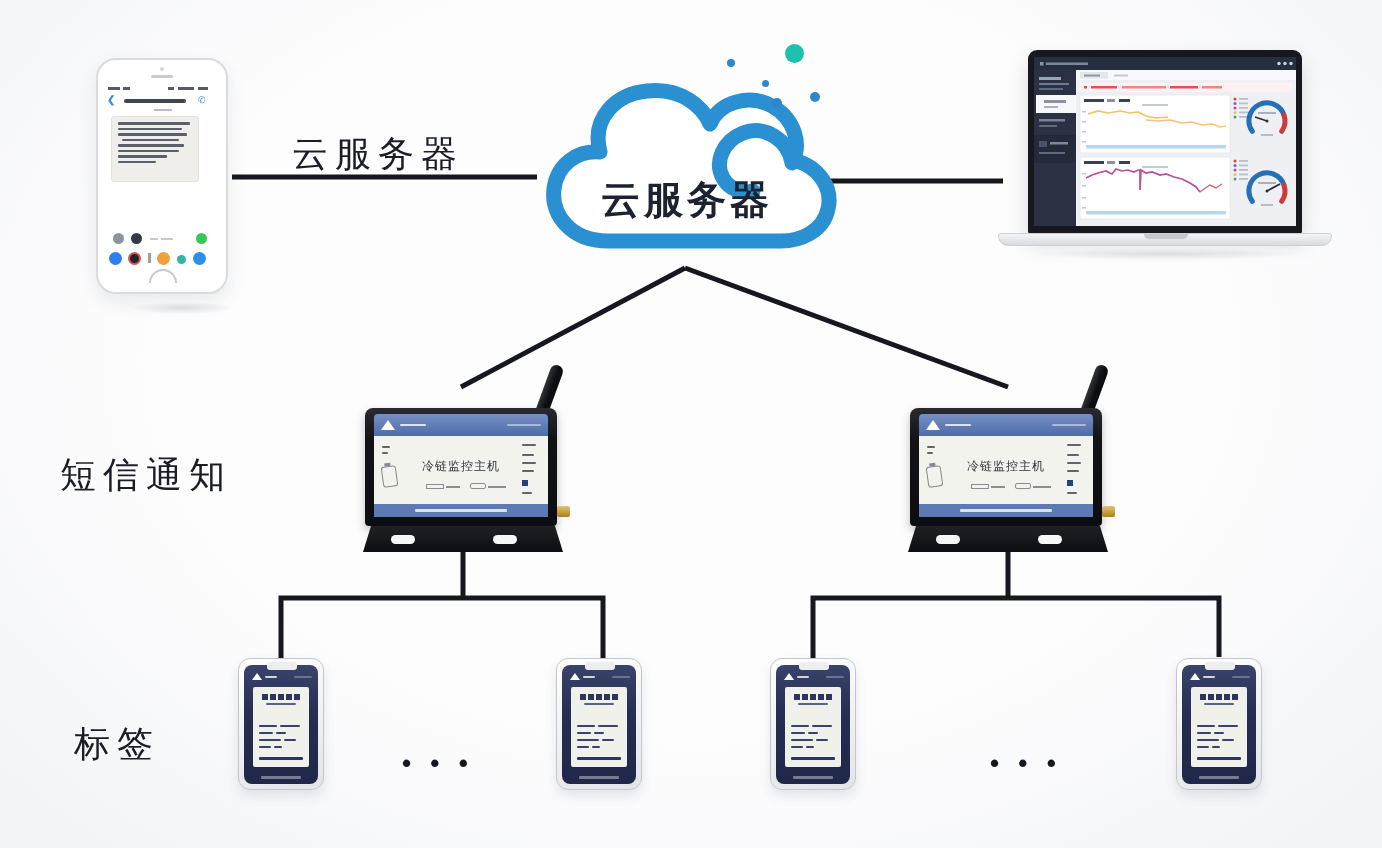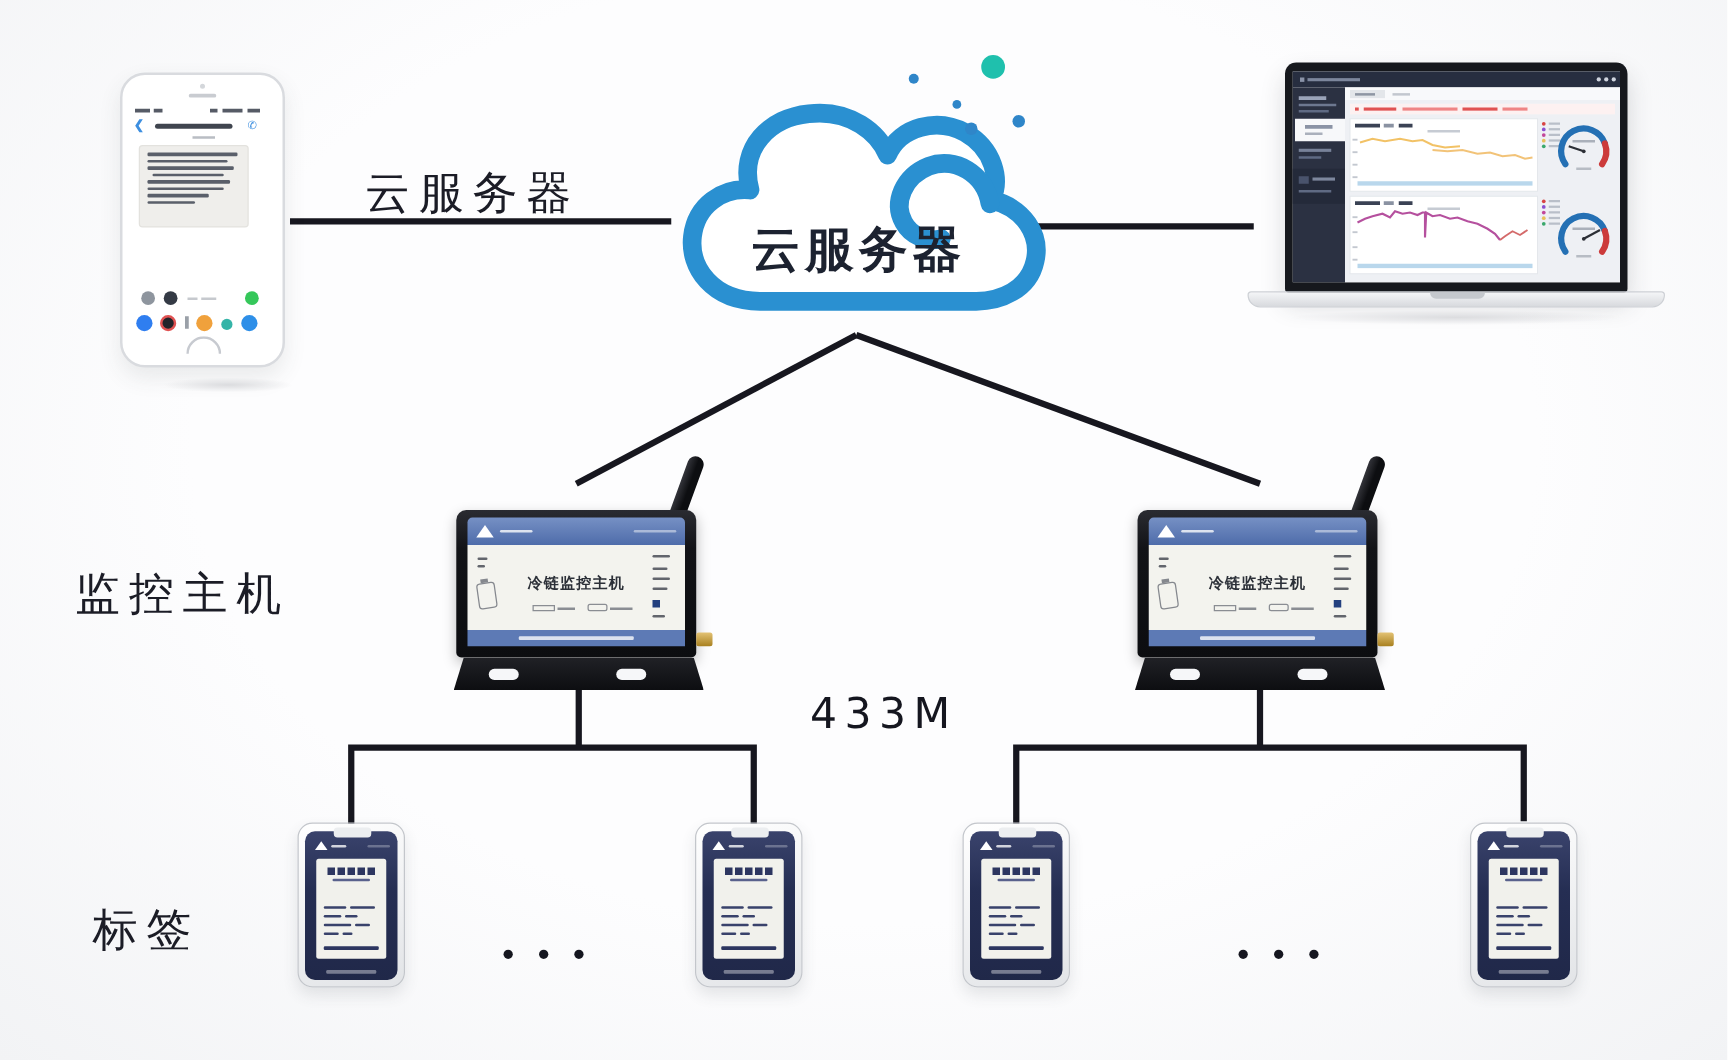--- a/index.html
+++ b/index.html
@@ -48,21 +48,21 @@
     background:linear-gradient(90deg,#33343a,#0d0e11 60%); transform:rotate(20deg); transform-origin:50% 100%;}
   .antenna-gold { position:absolute; left:176px; top:30px; width:9px; height:15px;
     background:linear-gradient(#e3c274,#a8801f); transform:rotate(20deg);}
   .host-body { position:absolute; left:2px; top:24px; width:192px; height:118px; border-radius:8px 8px 4px 4px;
     background:linear-gradient(180deg,#2a2b31,#121317 26%,#0c0d10); box-shadow:0 4px 10px rgba(0,0,0,.25);}
   .host-band-top { position:absolute; left:9px; top:6px; width:174px; height:22px; border-radius:4px 4px 0 0;
     background:linear-gradient(180deg,#7690c4,#4e6caa); display:flex; align-items:center; padding:0 7px; gap:5px;}
   .tri { width:0; height:0; border-left:7px solid transparent; border-right:7px solid transparent; border-bottom:10px solid #fff;}
   .wbar { background:rgba(255,255,255,.78); height:2.5px; border-radius:1px;}
   .host-panel { position:absolute; left:9px; top:28px; width:174px; height:68px; background:#f3f3ee;}
-  .host-title { position:absolute; left:0; top:22px; width:100%; text-align:center; font-size:12px; font-weight:700;
+  .host-title { position:absolute; left:0; top:22px; width:100%; text-align:center; font-size:12px; font-weight:400;
     color:#2c3038; letter-spacing:1px;}
   .gbar { position:absolute; background:#8a8d93; height:1.5px;}
   .nbar { position:absolute; background:#62656c; height:2px; border-radius:1px;}
   .battery { position:absolute; left:8px; top:30px; width:15px; height:21px; border:1.5px solid #85888e; border-radius:3px; transform:rotate(-8deg);}
   .battery:before { content:""; position:absolute; left:3px; top:-4px; width:6px; height:3px; background:#85888e;}
   .host-band-bottom { position:absolute; left:9px; top:96px; width:174px; height:13px; background:#5d7ab5;
     display:flex; align-items:center; justify-content:center;}
   .flange { position:absolute; left:0px; top:142px; width:200px; height:26px;
     background:linear-gradient(#202126,#0d0e11); clip-path:polygon(4% 0, 96% 0, 100% 100%, 0 100%);}
   .flange .hole { position:absolute; top:9px; width:24px; height:9px; border-radius:5px; background:#f6f7f9;}
@@ -349,22 +349,21 @@
         <div class="wbar" style="width:92px;height:3px;"></div>
       </div>
       <div class="sma"></div>
     </div>
     <div class="flange">
       <div class="hole" style="left:28px;"></div>
       <div class="hole" style="left:130px;"></div>
     </div>
   </div>
 
-  <div class="abs cn-label" style="left:60px;top:451px;">监控主机</div>
-  <div class="abs en-label" style="left:648px;top:551px;letter-spacing:6px;">433M</div>
+  <div class="abs cn-label" style="left:60px;top:451px;">短信通知</div>
   <div class="abs cn-label" style="left:74px;top:720px;">标签</div>
 
   <div class="abs tag" style="left:238px;top:658px;">
     <div class="tag-notch"></div>
     <div class="tag-face">
       <div class="abs" style="left:8px;top:8px;display:flex;gap:3px;align-items:center;">
         <div class="tag-tri"></div>
           <div class="wbar" style="width:12px;height:2px;"></div>
       </div>
       <div class="wbar abs" style="right:6px;top:11px;width:18px;height:2px;opacity:.35;"></div>

